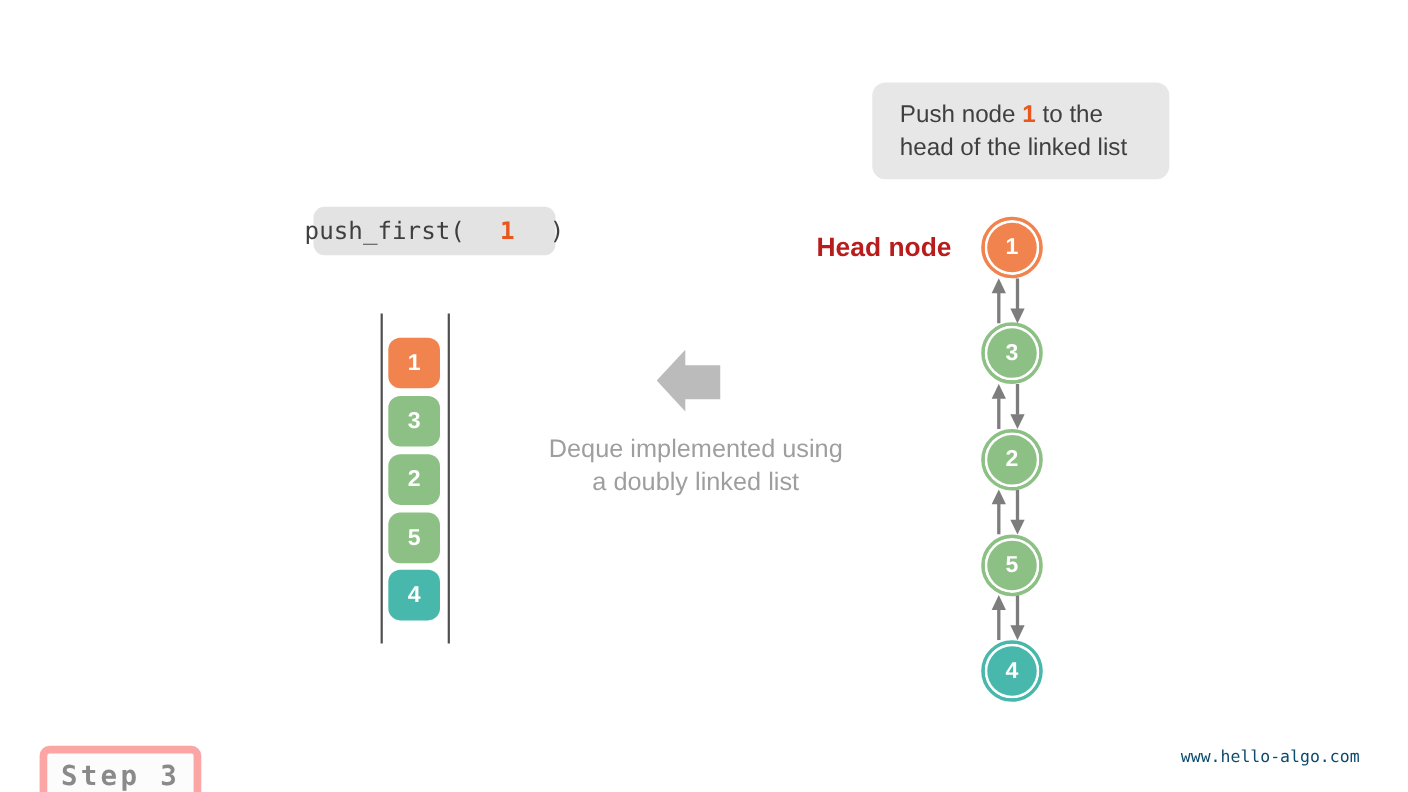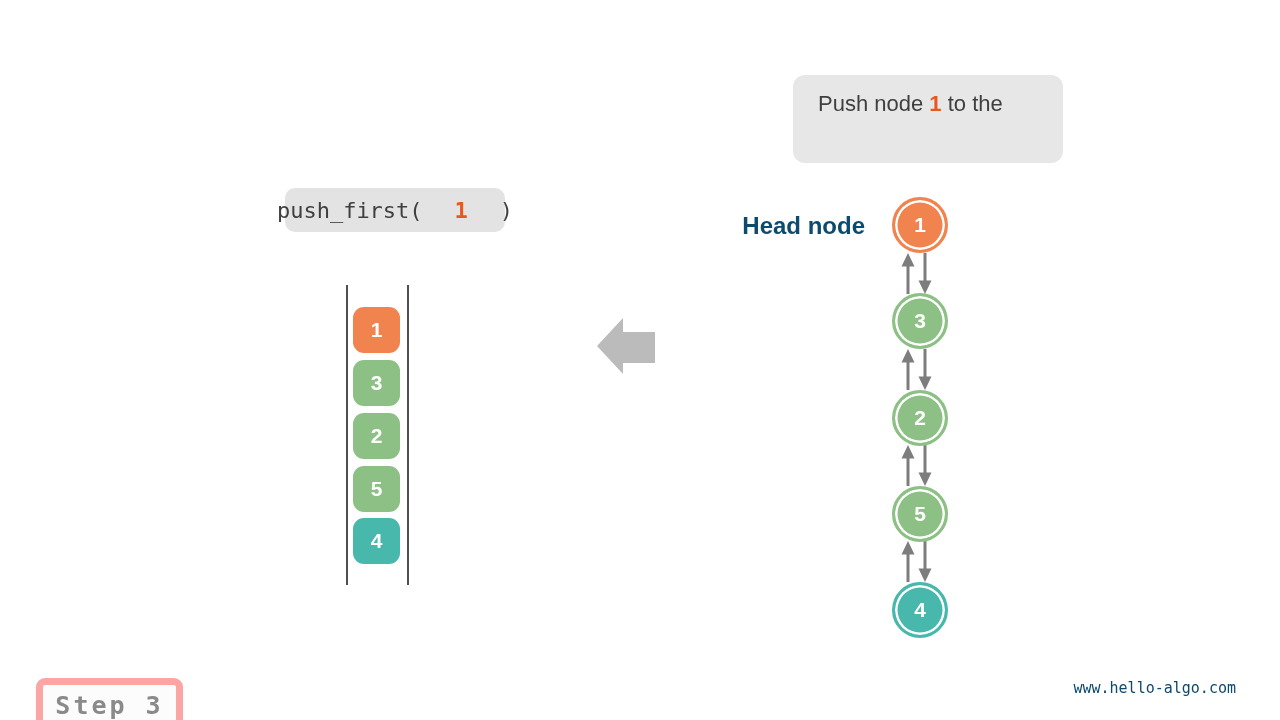--- a/index.html
+++ b/index.html
@@ -28,55 +28,60 @@
            font-size:23px;line-height:30px;color:#9e9e9e;}
   .bigarrow{position:absolute;left:597px;top:317px;}
 
   
   .node{position:absolute;left:892px;width:56px;height:56px;border-radius:50%;
         border:3px solid;box-sizing:border-box;box-shadow:inset 0 0 0 2.5px #fff;
         display:flex;align-items:center;justify-content:center;
         color:#fff;font-weight:bold;font-size:21px;}
   .linkarrows{position:absolute;left:897px;width:40px;height:41px;}
   .nodelabel{position:absolute;left:719px;width:146px;text-align:right;
-             font-size:24px;font-weight:bold;color:#0c4a6e;line-height:28px;}
+             font-size:24px;font-weight:bold;color:#b91c1c;line-height:28px;}
 
   
   .stepbox{position:absolute;left:36px;top:639px;width:147px;height:54px;background:#fcfcfc;
            border:7px solid #fca5a5;border-radius:9px;box-sizing:border-box;
            display:flex;align-items:center;justify-content:center;
            font-family:"DejaVu Sans Mono",monospace;font-weight:bold;font-size:25px;
            letter-spacing:3px;color:#8a8a8a;margin-top:39px;}
   .watermark{position:absolute;right:44px;top:679px;font-family:"DejaVu Sans Mono",monospace;
              font-size:15px;color:#0c4a6e;}
 </style>
 </head>
 <body>
 
 <div class="canvas">
 
   <div class="callout">
     <div><span>Push node</span> <span class="hl" style="color: rgb(232, 87, 30);">1</span> <span>to the</span></div>
+    <div>head of the linked list</div>
   </div>
 
   <div class="codebox"><span>push_first(</span><span class="hl" style="color: rgb(232, 87, 30);">1</span><span>)</span></div>
 
   <div class="rail" style="left:346px;"></div>
   <div class="rail" style="left:407px;"></div>
 
   <div class="sq" style="top: 307px; background-color: rgb(240, 131, 78); border-color: rgb(240, 131, 78);">1</div>
   <div class="sq" style="top: 360px; background-color: rgb(140, 192, 132); border-color: rgb(140, 192, 132);">3</div>
   <div class="sq" style="top: 413px; background-color: rgb(140, 192, 132); border-color: rgb(140, 192, 132);">2</div>
   <div class="sq" style="top: 466px; background-color: rgb(140, 192, 132); border-color: rgb(140, 192, 132);">5</div>
   <div class="sq" style="top: 518px; background-color: rgb(73, 184, 172); border-color: rgb(73, 184, 172);">4</div>
 
   <svg class="bigarrow" width="58" height="58" viewBox="0 0 58 58">
     <polygon points="0,29 26,1 26,15 58,15 58,46 26,46 26,57" fill="#BBBBBB"></polygon>
   </svg>
 
+  <div class="caption">
+    <div>Deque implemented using</div>
+    <div>a doubly linked list</div>
+  </div>
 
   <div class="nodelabel" style="top:212px;">Head node</div>
 
   <div class="linkarrows" style="top:253px;">
     <svg width="40" height="41" viewBox="0 0 40 41">
       <line x1="11" y1="13" x2="11" y2="41" stroke="#7D7D7D" stroke-width="3"></line>
       <polygon points="11,0 4.5,13.5 17.5,13.5" fill="#7D7D7D"></polygon>
       <line x1="28" y1="0" x2="28" y2="28" stroke="#7D7D7D" stroke-width="3"></line>
       <polygon points="28,41 21.5,27.5 34.5,27.5" fill="#7D7D7D"></polygon>
     </svg>

